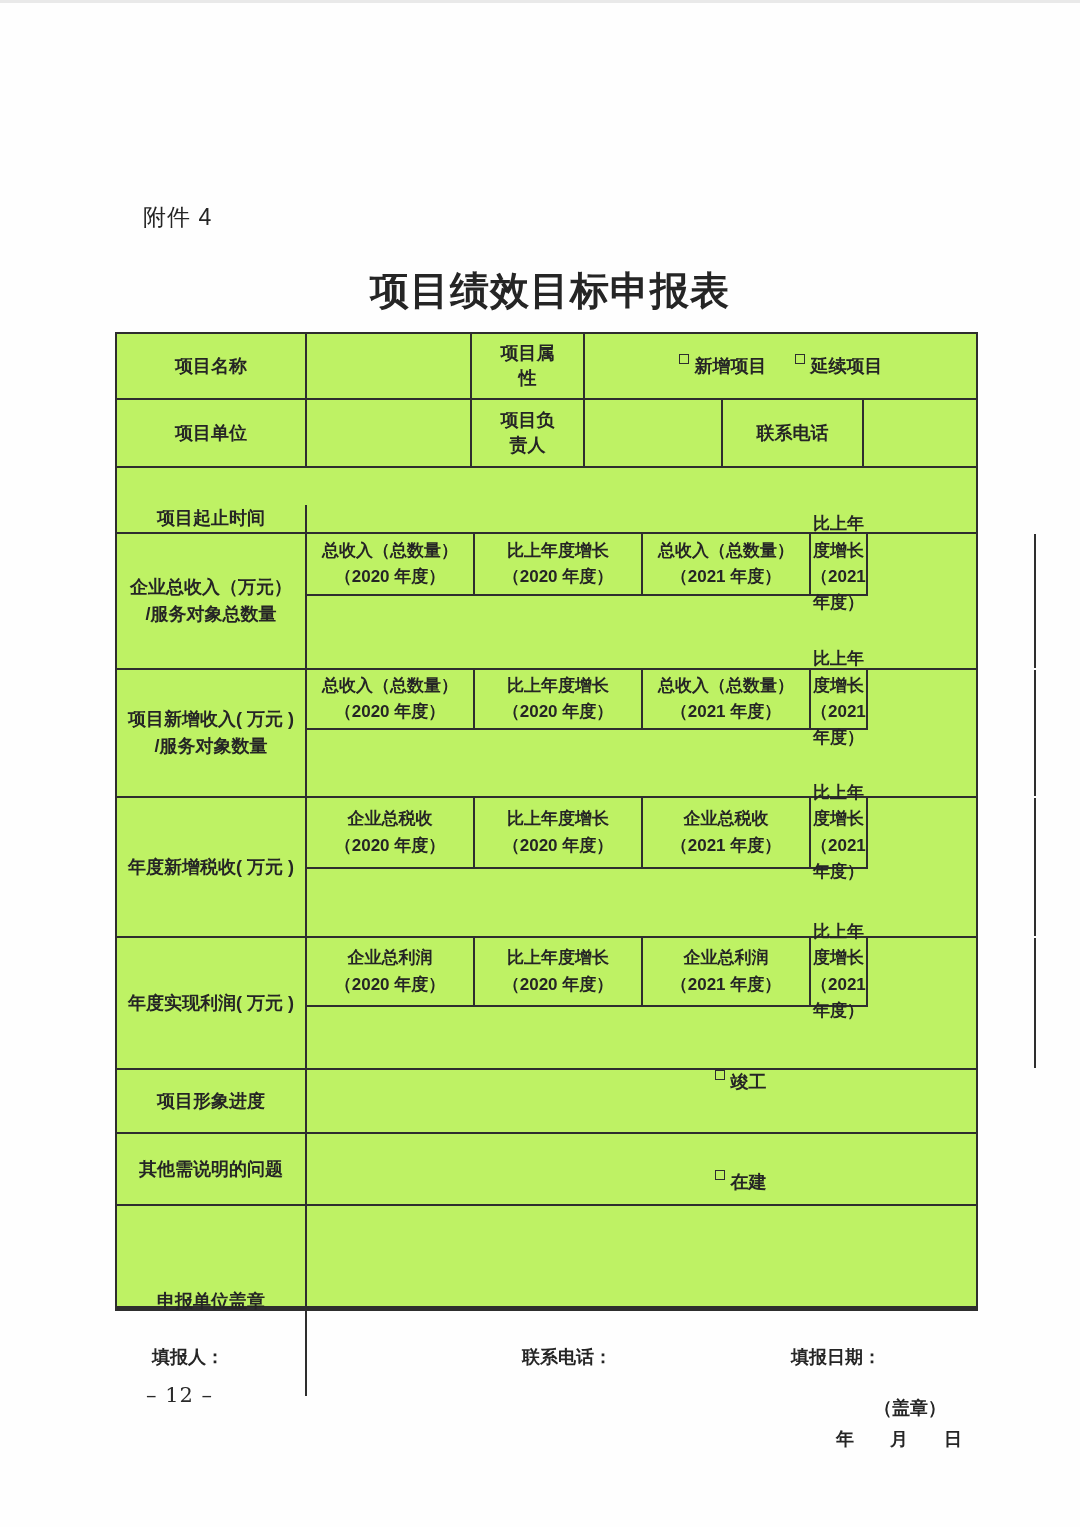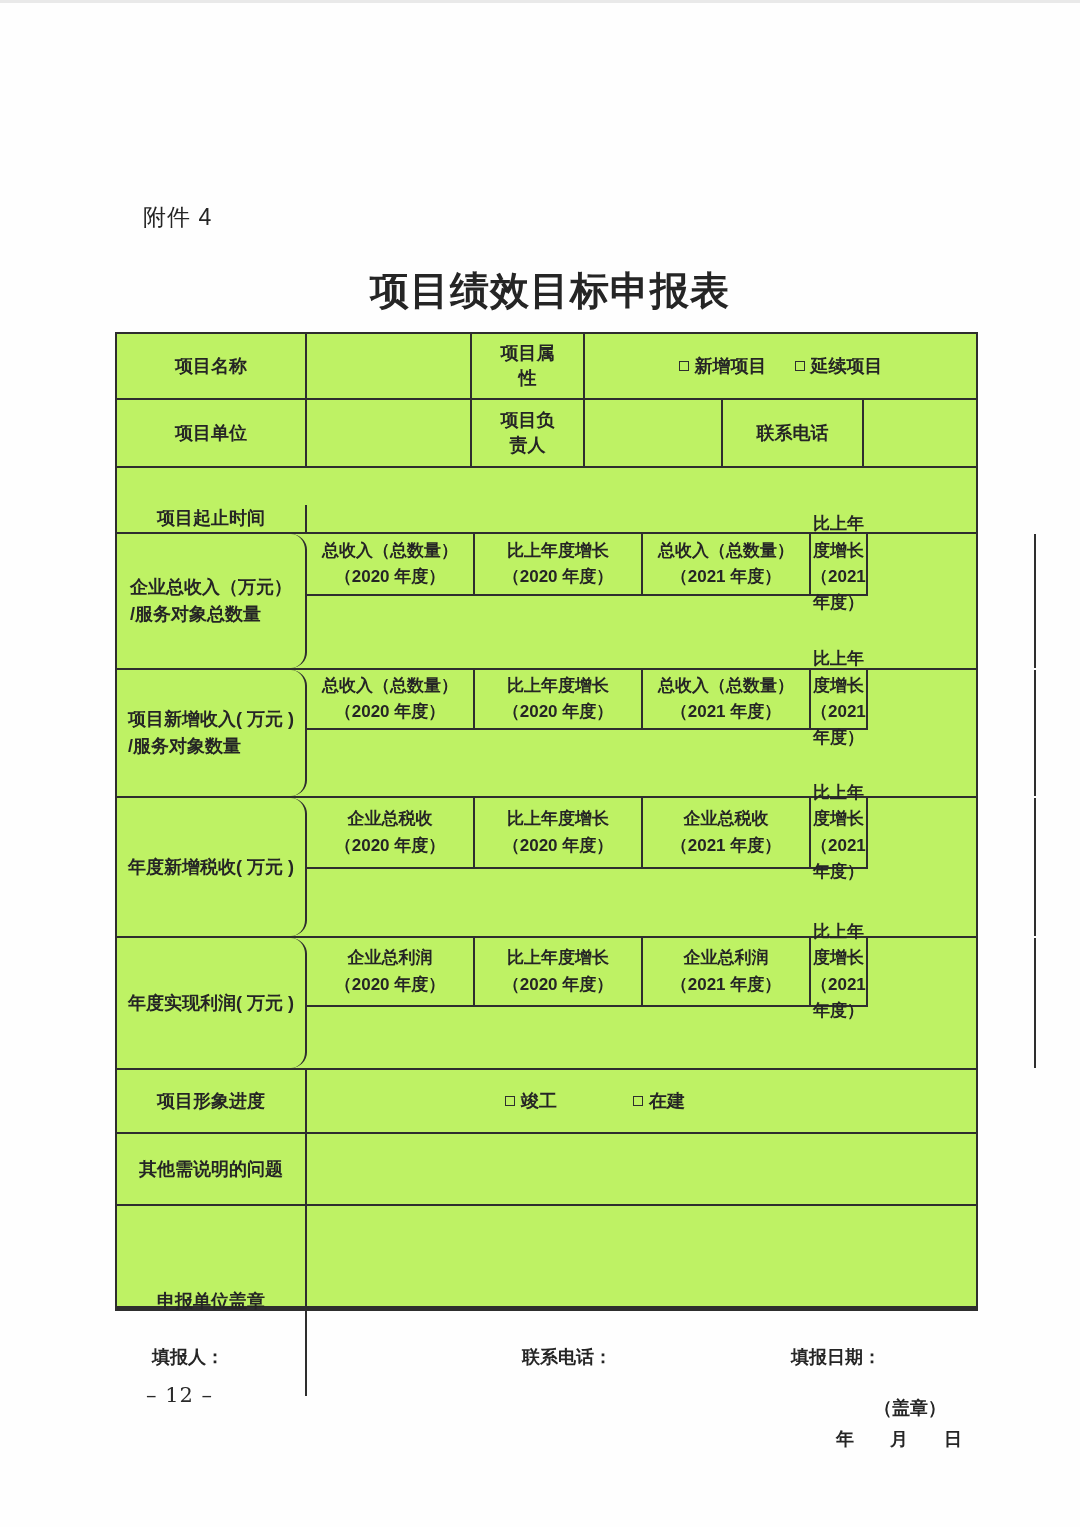--- a/index.html
+++ b/index.html
@@ -49,26 +49,26 @@
   .r3 { height:66px;align-items:flex-end; }
   .r8 { height:64px; }
   .r9 { height:72px; }
   .r10 { height:100px; }
   .w165 { width:165px; flex:0 0 165px; }
   .w138 { width:138px; flex:0 0 138px; }
   .w141 { width:141px; flex:0 0 141px; font-size:18px; font-weight:600; }
   .grow { flex:1 1 auto; }
   
   .options-center { display:flex; align-items:center; justify-content:center; gap:28px; }
-  .options-left { display:flex; align-items:center; justify-content:flex-start; padding-left:198px; gap:76px; }
-  .cb { display:inline-flex; align-items:center; gap:6px; font-size:18px; font-weight:600; cursor:default; }
+  .options-left { display:flex; align-items:center; justify-content:flex-start; padding-left:198px; gap:76px;flex-direction:column; }
+  .cb { display:inline-flex; align-items:flex-start; gap:6px; font-size:18px; font-weight:600; cursor:default; }
   .cb .box { width:10px; height:10px; border:1.5px solid #2e2e2e; display:inline-block; }
   
   .sec { display:flex; border-bottom:2px solid #2e2e2e; }
-  .sec .label { border-right:2px solid #2e2e2e; display:flex; align-items:center; justify-content:center; text-align:left;border-radius:16px; }
+  .sec .label { border-right:2px solid #2e2e2e; display:flex; align-items:center; justify-content:center; text-align:center; }
   .sec-body { flex:1 1 auto; display:flex; flex-direction:row; }
   .sec-head { display:flex; border-bottom:2px solid #2e2e2e; }
   .sec-fill { display:flex; flex:1 1 auto; }
   .sec-head .td, .sec-fill .td { width:168px; flex:0 0 168px; }
   .sec-head .td:last-child, .sec-fill .td:last-child { width:auto; flex:1 1 auto; }
   .hcell { font-size:17px; font-weight:600; line-height:1.55; white-space:pre-line; }
   .s1 { height:136px; } .s1 .sec-head { height:62px; }
   .s2 { height:128px; } .s2 .sec-head { height:60px; }
   .s3 { height:140px; } .s3 .sec-head { height:71px; }
   .s4 { height:132px; } .s4 .sec-head { height:69px; }

